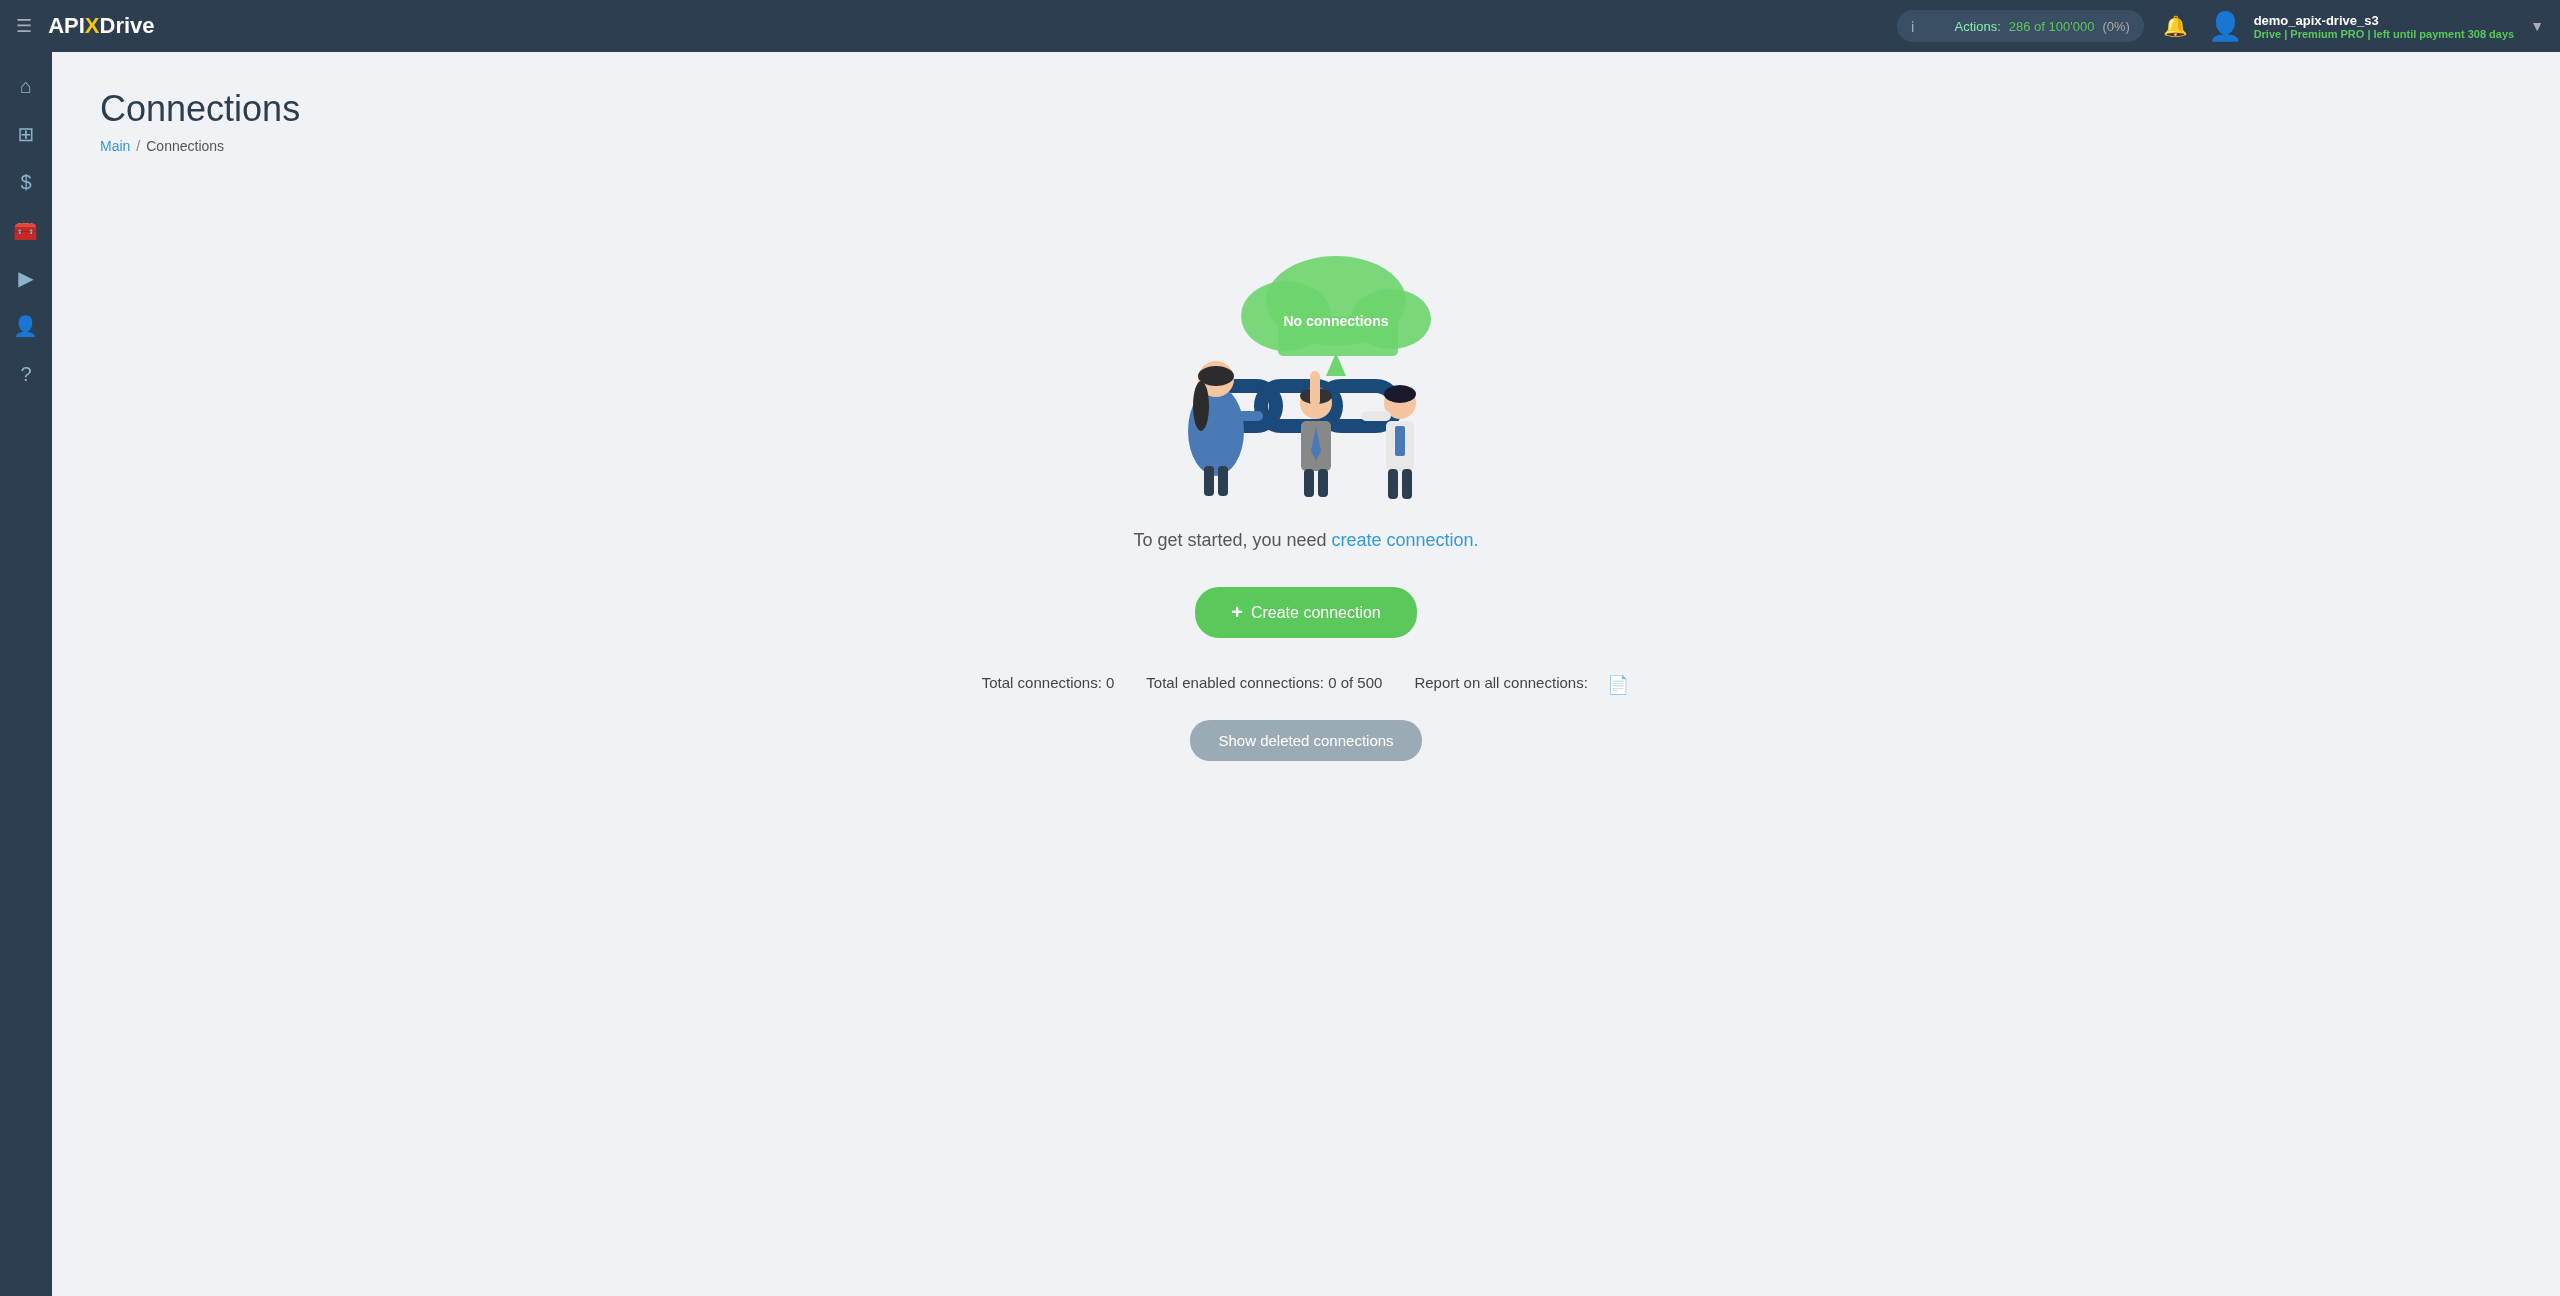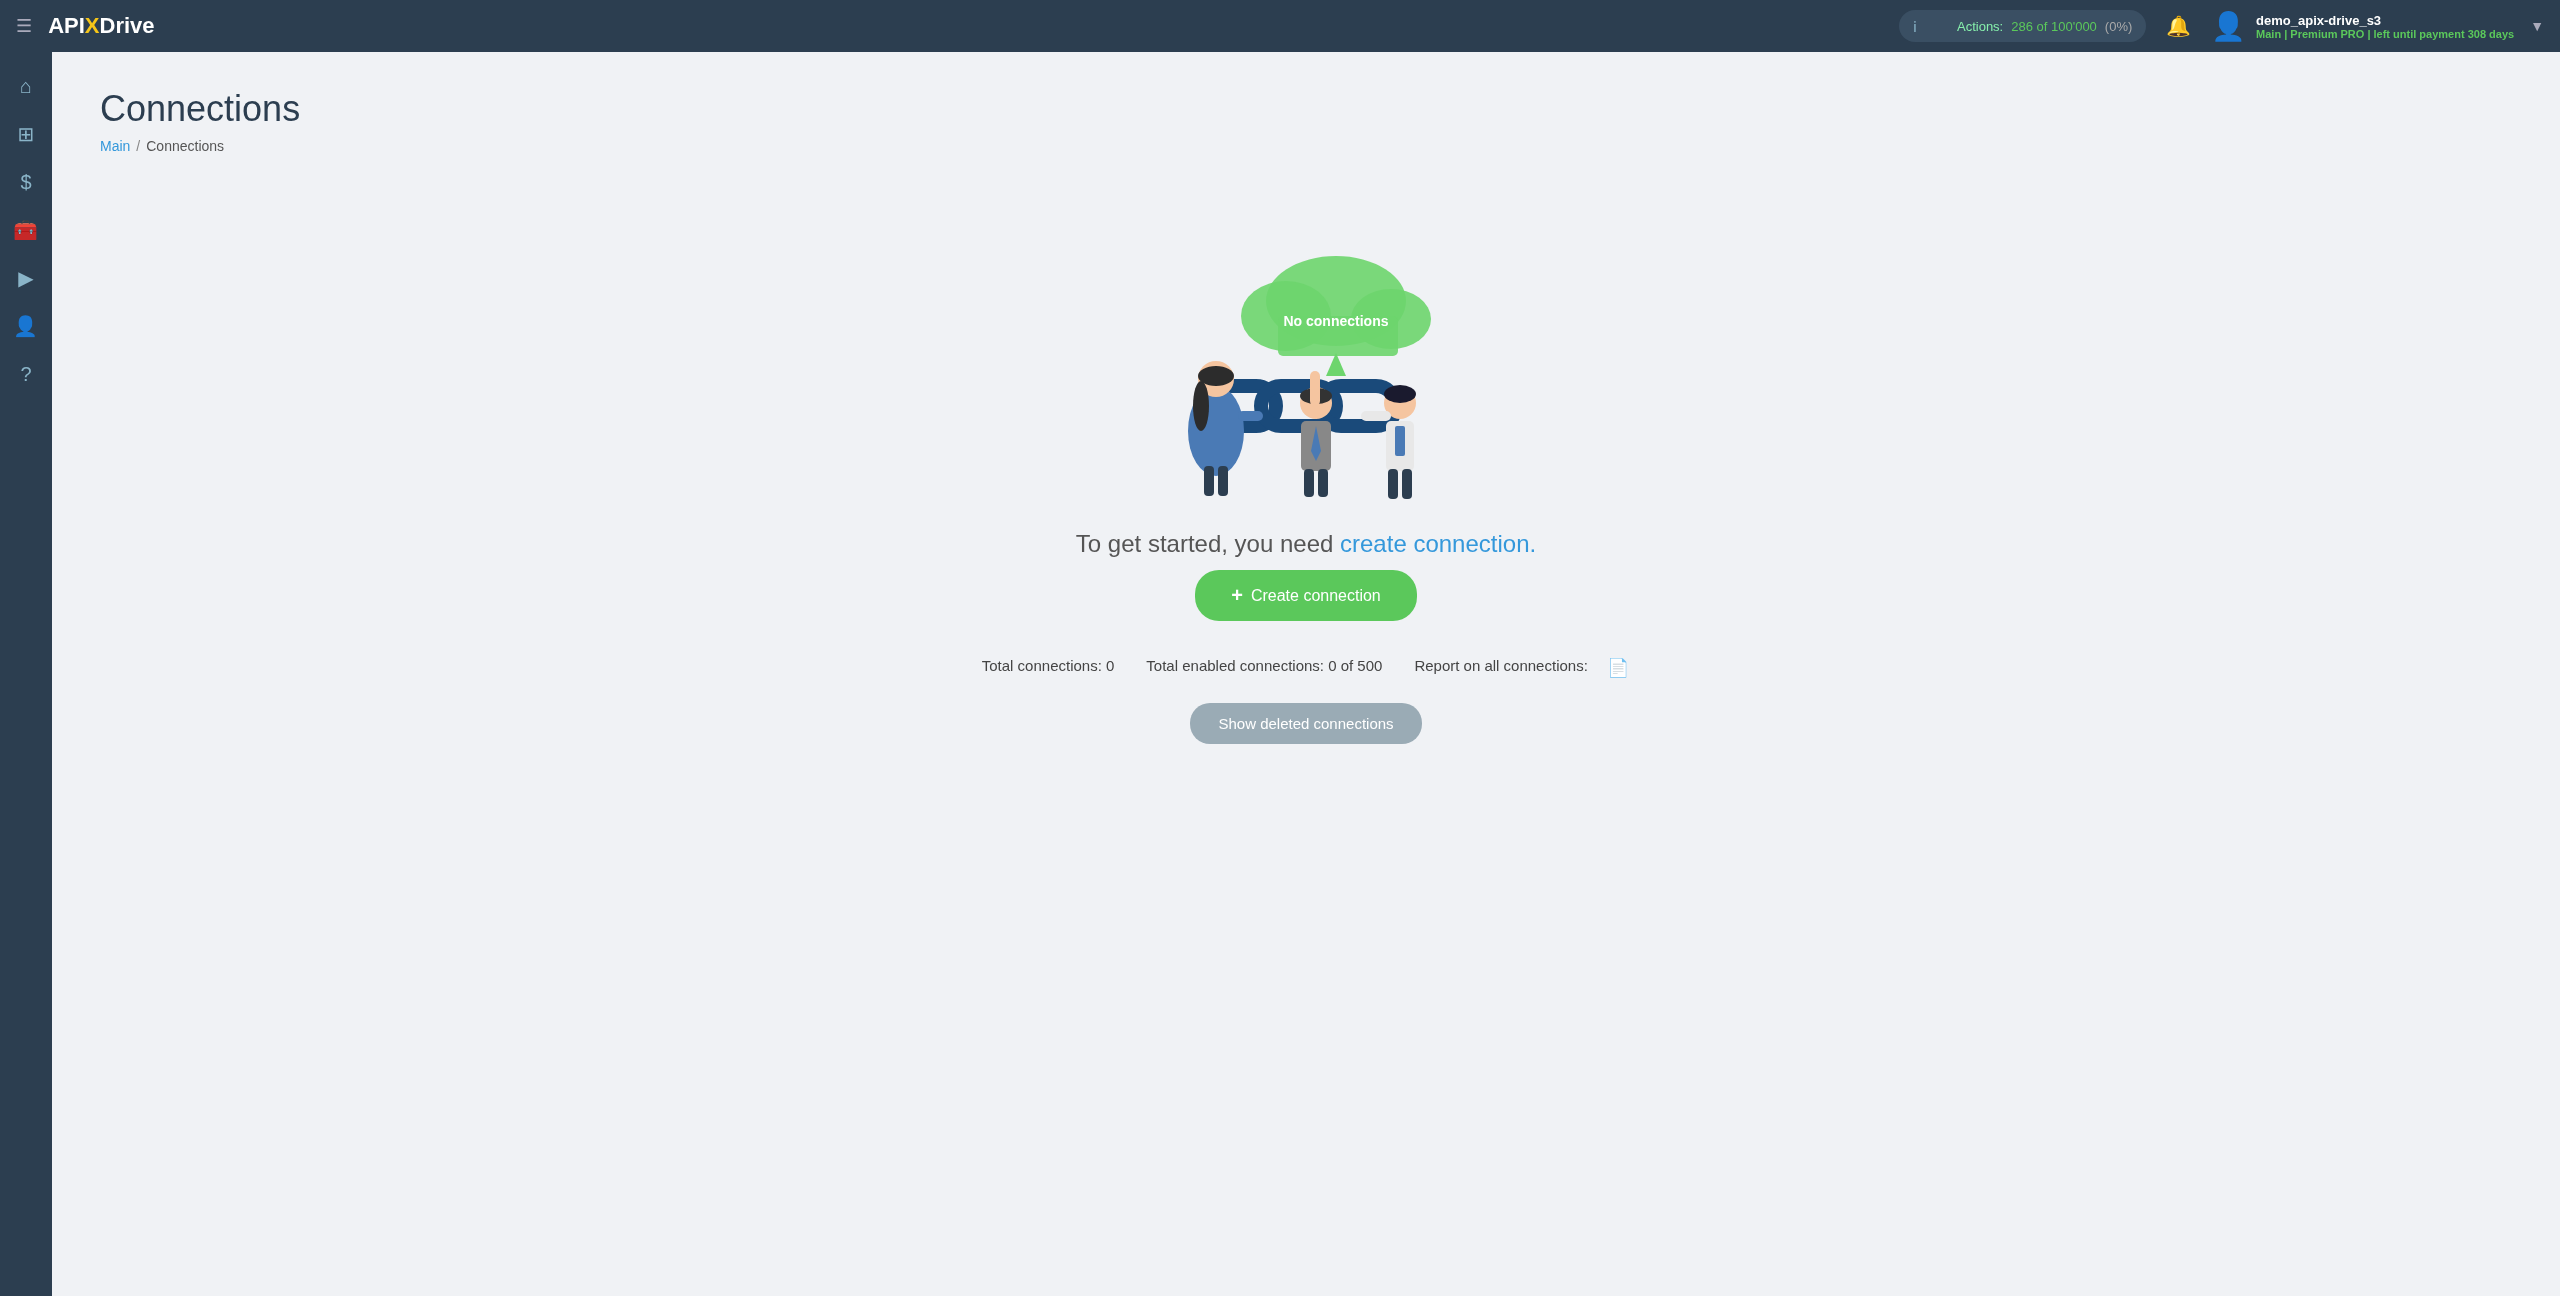--- a/index.html
+++ b/index.html
@@ -111,23 +111,23 @@
 
     
     .illustration {
       width: 400px;
       height: 300px;
       margin-bottom: 24px;
     }
 
     
     .get-started-text {
-      font-size: 24px;
+      font-size: 18px;
       color: #555;
-      margin-bottom: 12px;
+      margin-bottom: 36px;
     }
     .get-started-text a {
       color: #3498db;
       text-decoration: none;
     }
 
     
     .btn-create {
       background: #5bc85b;
       color: white;
@@ -185,21 +185,21 @@
     <span class="actions-label">Actions:</span>
     <span class="actions-count">286 of 100'000</span>
     <span class="actions-pct">(0%)</span>
   </div>
   <span class="topnav-bell">🔔</span>
   <div class="topnav-user">
     <span class="topnav-user-icon">👤</span>
     <div class="topnav-user-info">
       <span class="topnav-username">demo_apix-drive_s3</span>
       <span class="topnav-plan">
-        <span>Main |</span>
+        <span>Drive |</span>
         <span>Premium PRO</span>
         <span>| left until payment</span>
         <span class="days">308 days</span>
       </span>
     </div>
     <span class="topnav-chevron">▼</span>
   </div>
 </nav>
 
 <aside class="sidebar">

